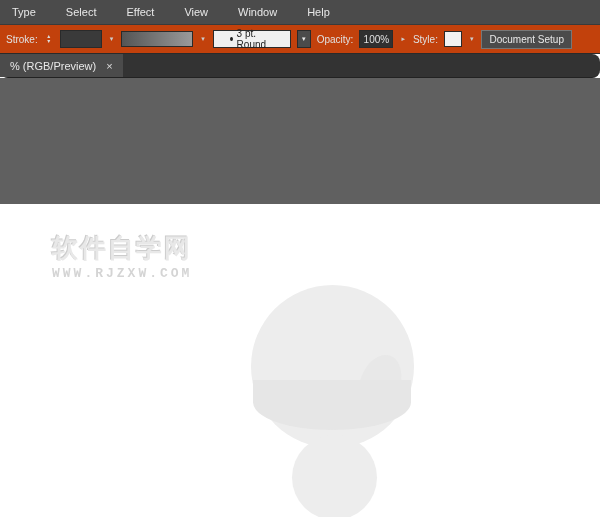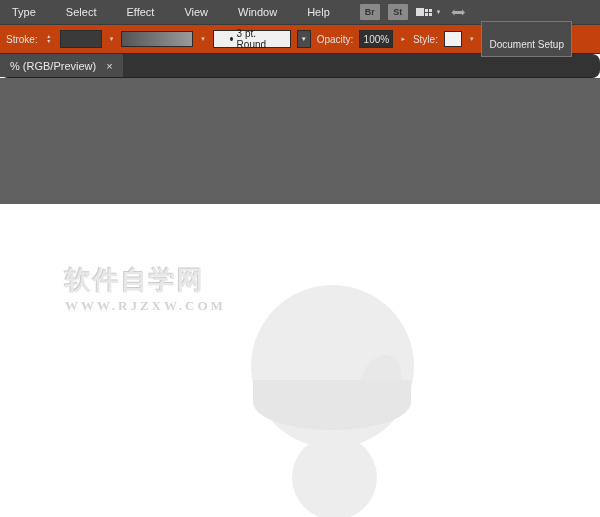--- a/index.html
+++ b/index.html
@@ -19,65 +19,44 @@
   .stepper { width: 10px; height: 16px; display: flex; flex-direction: column; justify-content: center; }
   .stepper span { font-size: 6px; line-height: 5px; color: #ddd; text-align: center; }
   .stroke-color { width: 42px; height: 18px; background: #3a3a3a; border: 1px solid #2a2a2a; }
   .stroke-slider { width: 72px; height: 16px; background: linear-gradient(to right, #555, #9a9a9a); border: 1px solid #2a2a2a; position: relative; }
   .tiny-chev { font-size: 7px; color: #ccc; padding: 0 2px; }
   .profile-select { width: 78px; height: 18px; background: #f0f0f0; color: #222; display: flex; align-items: center; padding: 0 16px; gap: 4px; border: 1px solid #2a2a2a; }
   .profile-select .dot { width: 4px; height: 4px; border-radius: 50%; background: #222; }
   .profile-chev { width: 14px; height: 18px; background: #4b4b4b; border: 1px solid #2a2a2a; display: flex; align-items: center; justify-content: center; font-size: 7px; }
   .opacity-input { width: 34px; height: 18px; background: #303030; border: 1px solid #2a2a2a; color: #e0e0e0; display: flex; align-items: center; justify-content: center; }
   .style-swatch { width: 18px; height: 16px; background: #f2f2f2; border: 1px solid #2a2a2a; }
-  .doc-setup-btn { height: 19px; background: #4b4b4b; border: 1px solid #777; color: #e8e8e8; padding: 17px 7px; font-size: 10px; cursor: pointer; }
+  .doc-setup-btn { height: 19px; background: #4b4b4b; border: 1px solid #777; color: #e8e8e8; padding: 0 7px; font-size: 10px; cursor: pointer; }
   .tabstrip { height: 24px; background: #333333; display: flex; align-items: stretch; border-bottom: 1px solid #222; border-radius: 8px; }
   .tab { background: #4b4b4b; padding: 0 10px; display: flex; align-items: center; gap: 10px; border-right: 1px solid #333; }
   .tab .close { font-size: 11px; color: #ddd; cursor: pointer; }
   .canvas-area { width: 600px; height: 126px; background: #606060; }
   .artboard { width: 600px; height: 313px; background: #ffffff; position: relative; overflow: hidden; }
-  .watermark { position: absolute; left: 65px; top: 27px; font-family: Liberation Serif, serif; margin-top: 32px; }
+  .watermark { position: absolute; left: 52px; top: 27px; font-family: Liberation Mono, monospace; }
   .watermark .cn { font-size: 26px; font-weight: 800; letter-spacing: 2px; color: #e8e8e8; text-shadow: -1px -1px 0 #ccc, 1px 1px 0 #fff; }
   .watermark .en { font-size: 13px; letter-spacing: 3px; color: #d4d4d4; font-weight: 600; text-align: right; }
   .shape1 { position: absolute; left: 251px; top: 81px; width: 163px; height: 163px; border-radius: 50%; background: #ededed; }
   .shape2 { position: absolute; left: 253px; top: 176px; width: 158px; height: 50px; border-radius: 0 0 80px 80px / 0 0 28px 28px; background: #e6e6e6; }
   .shape3 { position: absolute; left: 292px; top: 231px; width: 85px; height: 85px; border-radius: 50%; background: #ededed; }
   .shape4 { position: absolute; left: 360px; top: 150px; width: 40px; height: 60px; border-radius: 50%; background: #e8e8e8; transform: rotate(20deg); }
 </style>
 </head>
 <body>
 
 <div class="menubar">
   <div class="menu-item">Type</div>
   <div class="menu-item">Select</div>
   <div class="menu-item">Effect</div>
   <div class="menu-item">View</div>
   <div class="menu-item">Window</div>
   <div class="menu-item">Help</div>
-  <div class="menubar-right">
-    <div class="badge">Br</div>
-    <div class="badge">St</div>
-    <div class="grid-icon">
-      <div class="big"></div>
-      <div class="col">
-          <div class="small"></div>
-          <div class="small"></div>
-        </div>
-      <div class="col">
-          <div class="small"></div>
-          <div class="small"></div>
-        </div>
-      <div class="chev tiny-chev">▾</div>
-    </div>
-    <div class="cloud-icon">
-      <svg viewBox="0 0 24 16">
-          <path d="M6 14 L2 10 L6 6 L6 8 L16 8 L16 6 L20 10 L16 14 L16 12 L6 12 Z"></path>
-        </svg>
-    </div>
-  </div>
 </div>
 
 <div class="toolbar">
   <label>Stroke:</label>
   <div class="stepper">
       <span>▴</span>
       <span>▾</span>
     </div>
   <div class="stroke-color"></div>
   <span class="tiny-chev">▾</span>

